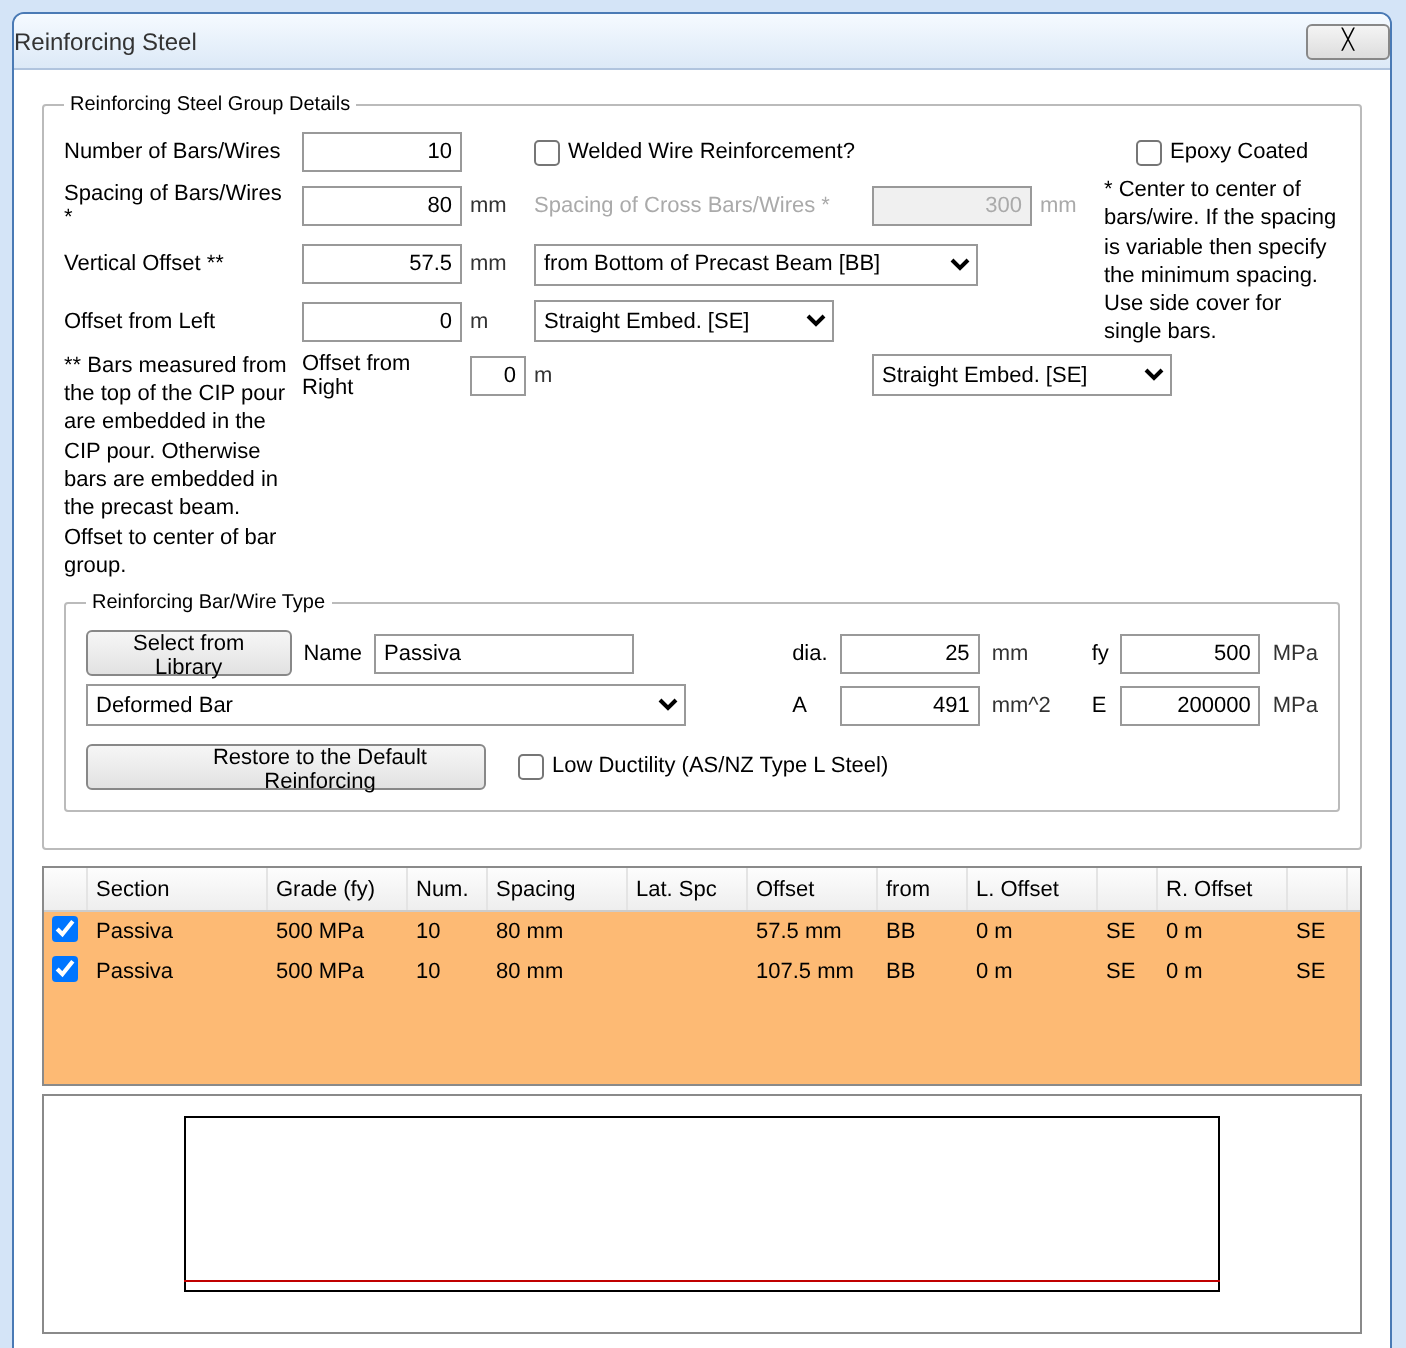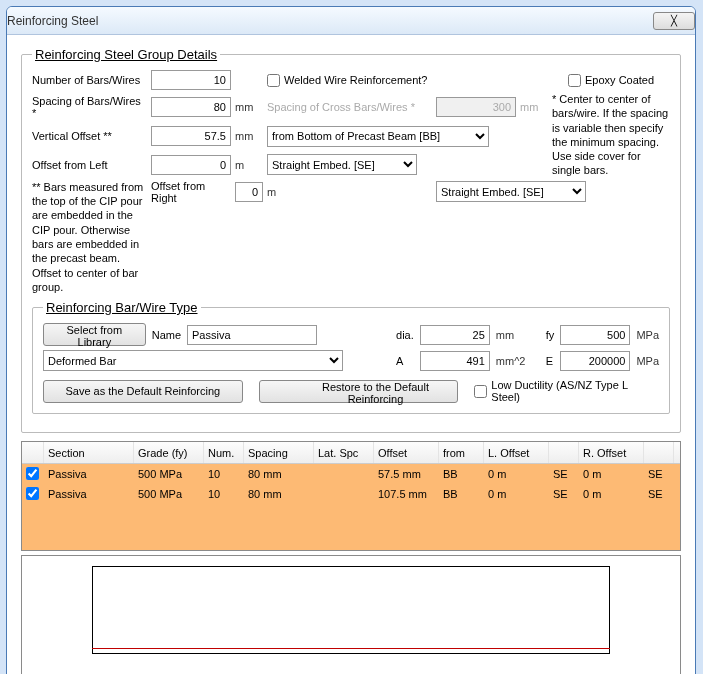--- a/index.html
+++ b/index.html
@@ -38,21 +38,21 @@
     line-height: 15px;
     cursor: pointer;
   }
   .content { padding: 12px 14px; }
   fieldset {
     border: 1px solid #bbb;
     border-radius: 2px;
     margin: 0 0 8px 0;
     padding: 8px 10px 10px;
   }
-  legend { font-size: 13px; padding: 0 3px; text-decoration: underline; }
+  legend { font-size: 10px; padding: 0 3px; }
   .row { display: flex; align-items: center; min-height: 24px; gap: 4px; }
   .label { display: inline-block; }
   .field {
     height: 20px;
     border: 1px solid #999;
     padding: 1px 4px;
     font-family: inherit;
     font-size: 11px;
     text-align: right;
     background: #fff;
@@ -205,21 +205,20 @@
             <option>Deformed Bar</option>
           </select>
           <span>A</span>
           <input class="field" value="491" style="">
           <span class="unit" style="width:44px;">mm^2</span>
           <span>E</span>
           <input class="field" value="200000" style="">
           <span class="unit">MPa</span>
         </div>
         <div class="row" style="margin-top:8px; gap:16px;">
-          <button class="btn" style="width:200px;">Save as the Default Reinforcing</button>
           <button class="btn" style="width:200px;padding-left:44px;">Restore to the Default Reinforcing</button>
           <label class="chk">
             <input type="checkbox" style="">
             <span>Low Ductility (AS/NZ Type L Steel)</span>
           </label>
         </div>
       </fieldset>
     </fieldset>
 
 

